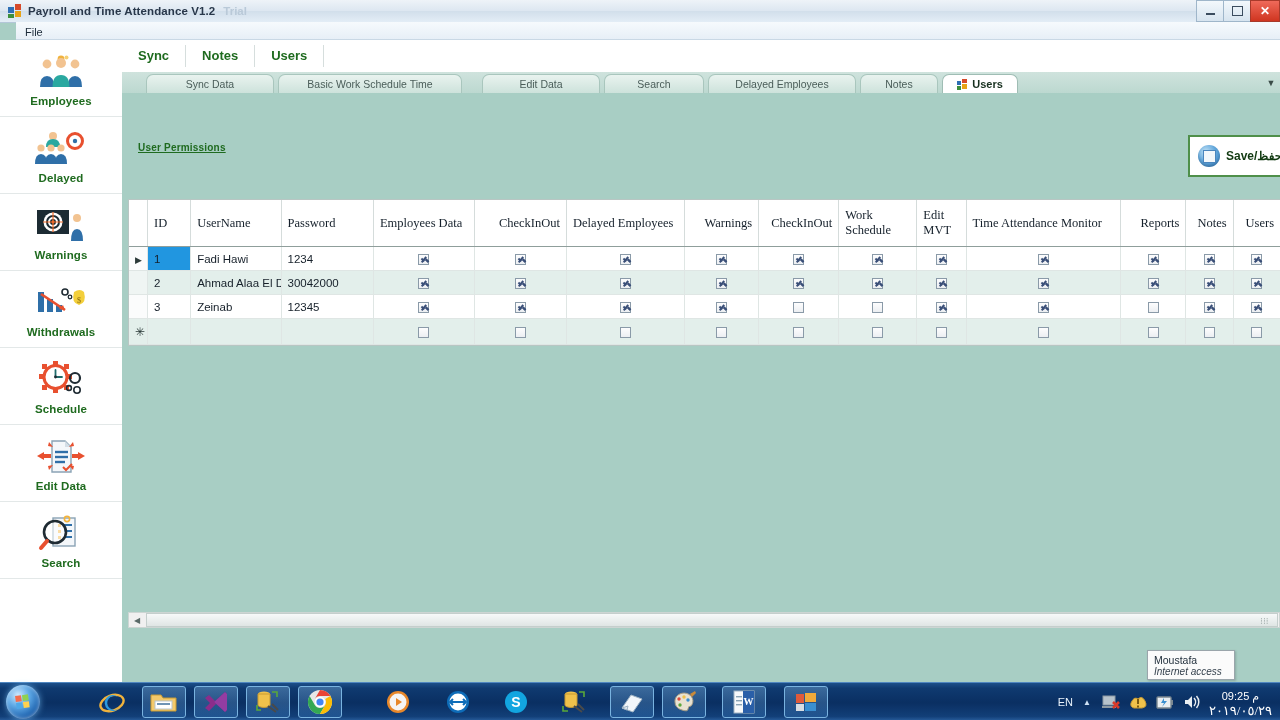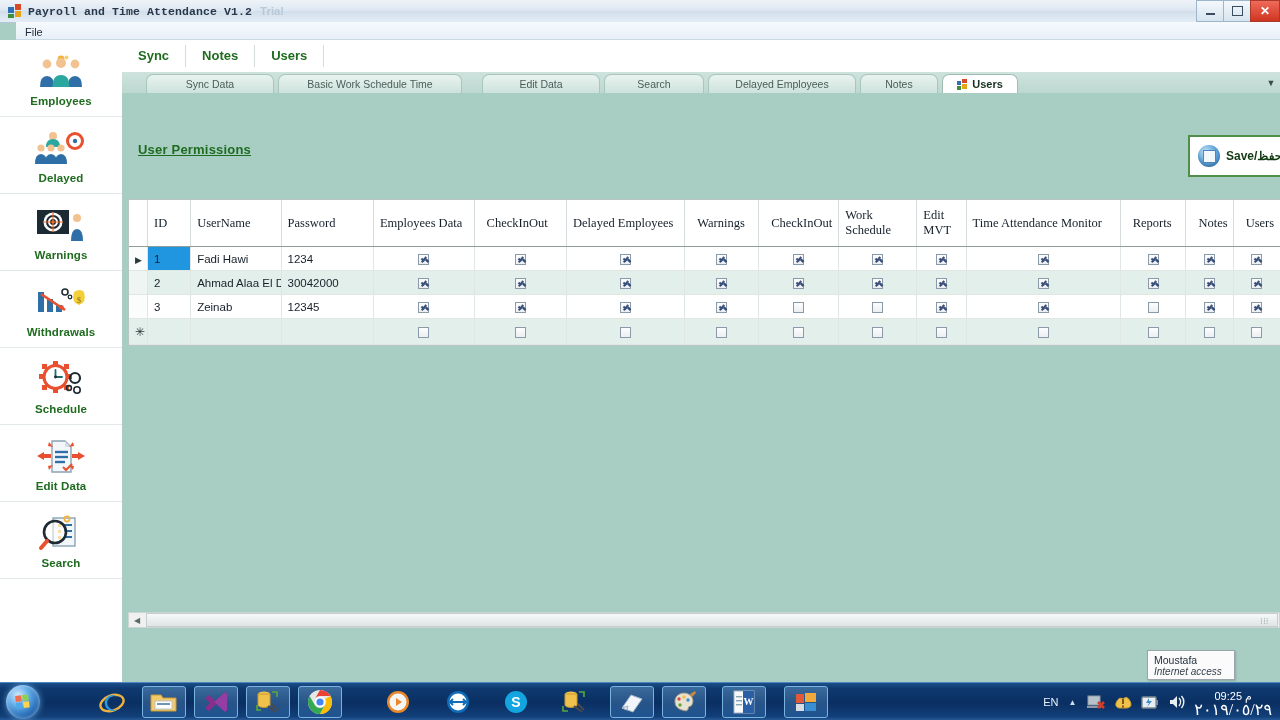--- a/index.html
+++ b/index.html
@@ -16,21 +16,21 @@
     background:linear-gradient(to bottom,#eef3f8 0%, #dde7f1 48%, #d2dfeb 52%, #e3edf6 100%);
     border-bottom:1px solid #b3c6d8;
     display:flex;align-items:center;
   }
   .tb-icon{width:14px;height:14px;margin-left:8px;margin-right:6px;position:relative;}
   .tb-icon i{position:absolute;display:block;}
   .tb-icon i:nth-child(1){left:0;top:3px;width:6px;height:6px;background:#2e6fb5;}
   .tb-icon i:nth-child(2){left:7px;top:0px;width:6px;height:6px;background:#d64a2a;}
   .tb-icon i:nth-child(3){left:7px;top:7px;width:6px;height:6px;background:#e8a317;}
   .tb-icon i:nth-child(4){left:0;top:10px;width:6px;height:4px;background:#3d8f3d;}
-  .tb-title{font-size:11.5px;color:#28374a;font-weight:700;letter-spacing:.1px;font-family:Liberation Mono, monospace;}
+  .tb-title{font-size:11.5px;color:#28374a;font-weight:700;letter-spacing:.1px;}
   .tb-title-ghost{font-size:11.5px;color:#b9c9d8;font-weight:700;margin-left:8px;}
   .tb-btns{position:absolute;right:0;top:0;height:21px;display:flex;}
   .tb-btn{width:26px;height:20px;margin-top:0px;border:1px solid #9fb6ca;border-right:none;
     background:linear-gradient(to bottom,#f3f8fc,#d7e4ef);display:flex;align-items:center;justify-content:center;}
   .tb-btn span{font-size:10px;color:#3b4c5e;line-height:1;}
   .tb-btn.min span{display:block;width:9px;height:2px;background:#3b4c5e;margin-top:6px;}
   .tb-btn.max span{display:block;width:9px;height:8px;border:1.5px solid #3b4c5e;}
   .tb-btn.close{border:1px solid #a83a2b;
     background:linear-gradient(to bottom,#ef6a5a,#cf3520);width:28px;}
   .tb-btn.close span{color:#fff;font-size:12px;font-weight:700;margin-top:-1px;}
@@ -97,21 +97,21 @@
   .tab .tabico i:nth-child(4){left:0;top:7px;width:4px;height:4px;background:#3d8f3d;}
   .tabdrop{
     position:absolute;right:2px;top:3px;width:14px;height:15px;
     display:flex;align-items:center;justify-content:center;color:#3b4c48;font-size:9px;
   }
 
   .panel{
     position:absolute;left:0;top:53px;width:1158px;height:589px;background:#a8cec4;
   }
   .pg-title{
-    position:absolute;left:16px;top:49px;font-size:13px;font-weight:bold;color:#1f6b1f;
+    position:absolute;left:16px;top:49px;font-size:10px;font-weight:bold;color:#1f6b1f;
     text-decoration:underline;letter-spacing:.2px;
   }
   .savebox{
     position:absolute;left:1066px;top:42px;width:110px;height:42px;
     background:#ffffff;border:2px solid #4f8f4a;display:flex;align-items:center;
     padding-left:8px;box-sizing:border-box;overflow:hidden;
   }
   .save-ico{
     width:22px;height:22px;border-radius:50%;flex:none;margin-right:6px;
     background:radial-gradient(circle at 35% 30%, #bfe0f5 0%, #63a8dc 45%, #2f79bd 100%);
@@ -128,21 +128,21 @@
     font-family:"Liberation Serif", serif;
   }
   table.dg{border-collapse:collapse;table-layout:fixed;width:1152px;}
   table.dg th{
     background:#ffffff;
     border-right:1px solid #d5dcdb;border-bottom:1px solid #8f9e9b;
     font-size:12.5px;font-weight:normal;color:#15202b;
     text-align:left;padding:4px 6px;height:38px;vertical-align:middle;
     font-family:"Liberation Serif", serif;
   }
-  table.dg th.ctr{text-align:left;padding:4px 12px;}
+  table.dg th.ctr{text-align:right;padding:4px 6px;}
   table.dg td{
     border-right:1px solid #dfe6e4;border-bottom:1px solid #dfe6e4;
     font-size:11.5px;color:#16202a;padding:2px 6px;height:19px;
     font-family:"Liberation Sans", sans-serif;overflow:hidden;white-space:nowrap;
   }
   tr.alt td{background:#e3efeb;}
   tr.newrow td{background:#e3efeb;height:21px;}
   td.sel{background:#2196e0;color:#ffffff;}
   .rowhdr{width:18px;background:#fbfcfc;text-align:center;padding:0;}
   tr.alt .rowhdr{background:#eff5f3;}
@@ -211,21 +211,21 @@
     background:linear-gradient(to bottom, rgba(160,215,255,.30), rgba(60,130,200,.30));
   }
   .tray{position:absolute;right:0;top:0;height:38px;display:flex;align-items:center;}
   .tray .lang{font-size:11px;color:#e9f2fb;margin-right:10px;text-align:right;}
   .tray .chev{font-size:8px;color:#cfe2f5;margin-right:10px;}
   .tray .ti{width:20px;height:20px;margin-right:7px;position:relative;}
   .clock{
     margin-right:8px;text-align:center;color:#ffffff;line-height:13px;
   }
   .clock .t{font-size:11px;}
-  .clock .d{font-size:16px;font-family:Liberation Serif, serif;}
+  .clock .d{font-size:13px;font-family:Liberation Serif, serif;}
 
   
   svg{display:block;}
 </style>
 </head>
 <body>
 
 <div id="app">
 
   <div class="titlebar">

